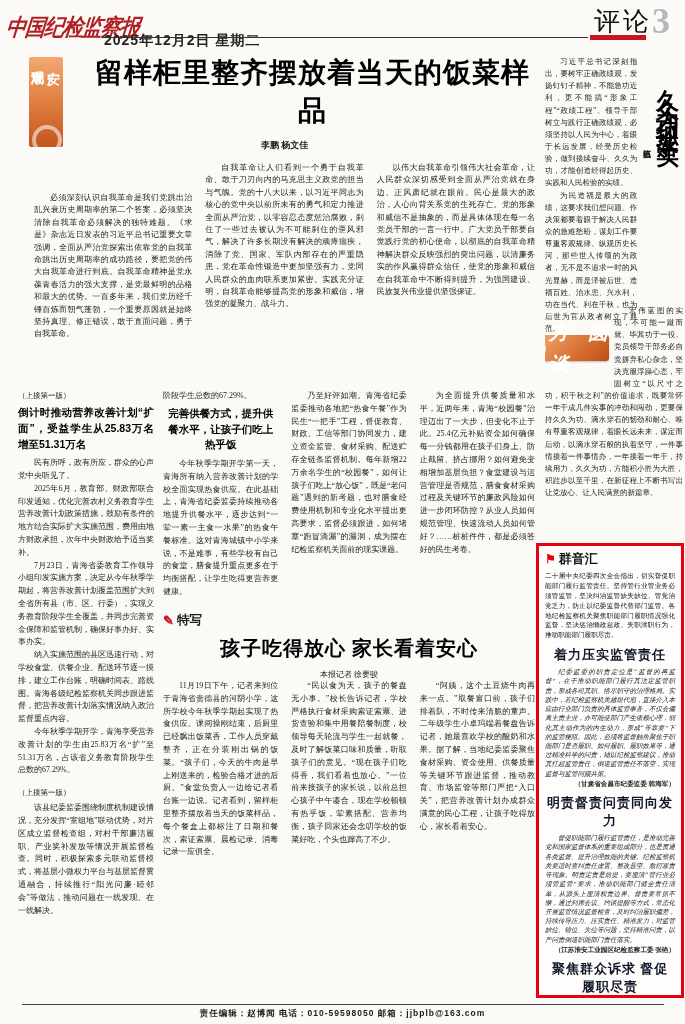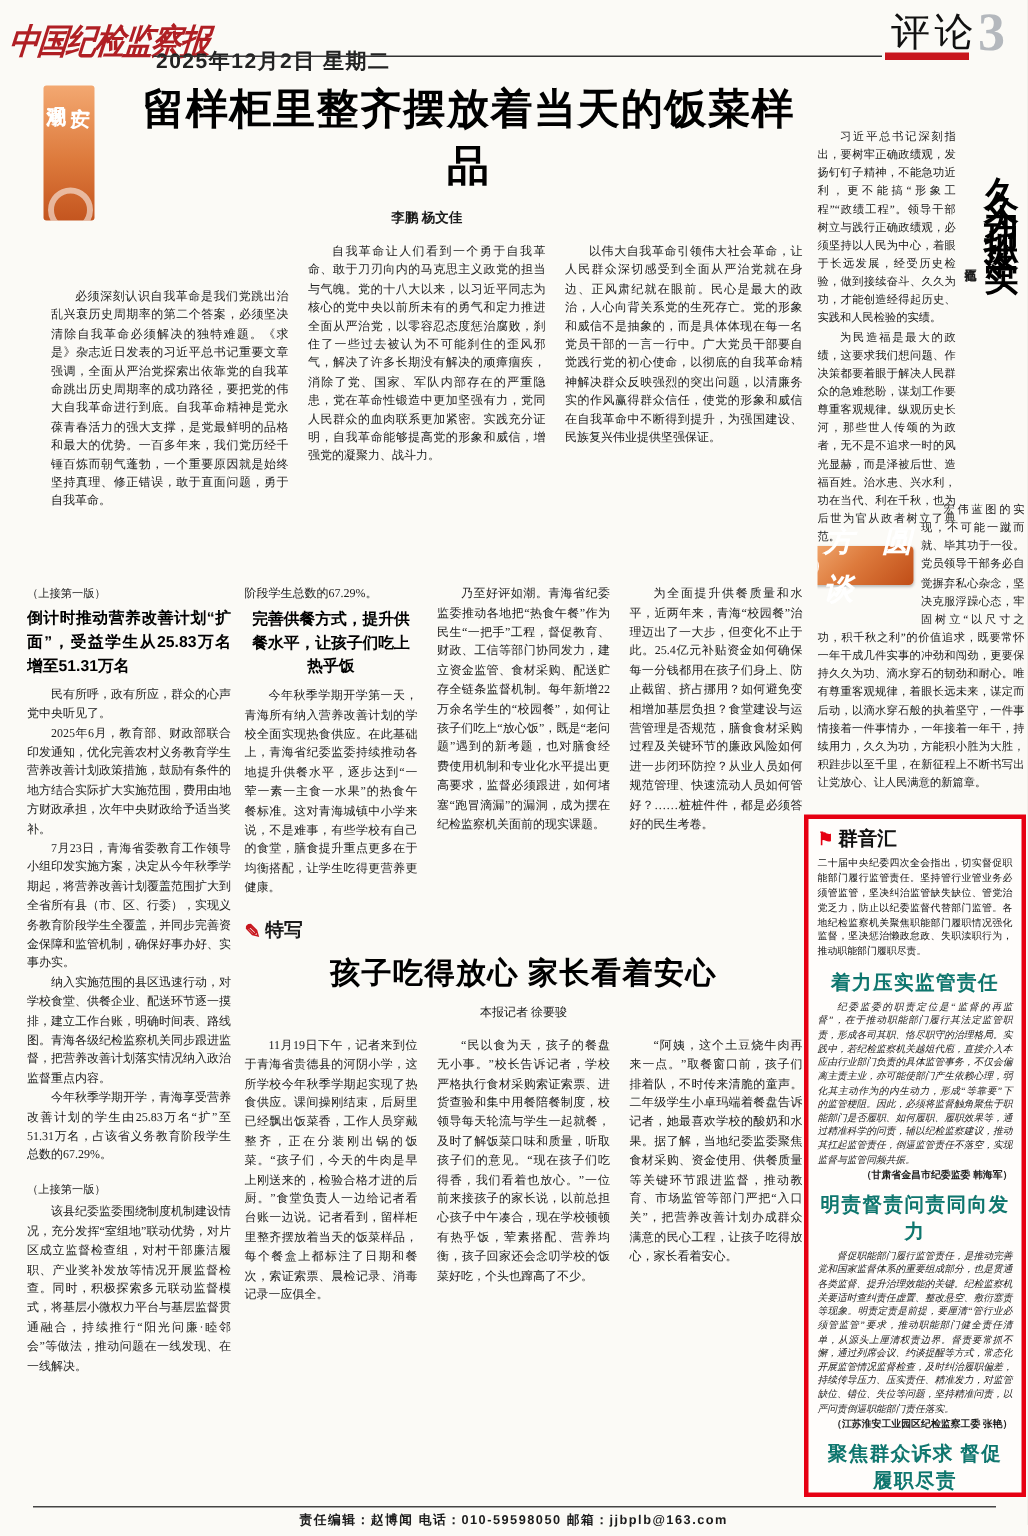--- a/index.html
+++ b/index.html
@@ -41,21 +41,21 @@
   
   .main-article { position:absolute; left:34px; top:54px; width:501px; height:334px; overflow:hidden; }
   .main-headline { padding-left:56px; text-align:center; font-size:28px; font-weight:900; letter-spacing:1px; color:#000; }
   .main-byline { text-align:center; font-size:9px; font-weight:bold; margin-top:9px; }
   .main-cols { display:flex; gap:13px; margin-top:10px; }
   .main-cols .mcol { flex:1; font-size:8px; line-height:1.55; text-align:justify; color:#222; }
   .mcol p, .bodytext p { text-indent:2em; }
   .mcol-1 { padding-top:30px; }
 
   
-  .right-article { position:absolute; left:545px; top:56px; width:138px; height:482px; overflow:hidden;margin-top:29px; }
+  .right-article { position:absolute; left:545px; top:56px; width:138px; height:482px; overflow:hidden; }
   .ra-top { display:flex; height:244px; }
   .ra-body-top { width:94px; font-size:7.5px; line-height:1.62; text-align:justify; }
   .ra-author { writing-mode:vertical-rl; text-orientation:upright; font-size:8px; font-weight:bold; padding-top:88px; width:12px; margin-left:2px; }
   .ra-title { writing-mode:vertical-rl; text-orientation:upright; font-size:23px; font-weight:900; letter-spacing:9px; margin-left:1px; padding-top:14px; color:#000; }
   .ra-body-bottom { margin-top:5px; font-size:7.5px; line-height:1.62; text-align:justify; }
   .fyt-float { float:left; width:78px; height:42px; margin:30px 5px 2px -14px; position:relative; }
   .fyt-badge {
     width:78px; height:26px; border-radius:3px;
     background:linear-gradient(135deg,#f5b27a 0%,#dd7a3c 50%,#c04d17 100%);
     display:flex; align-items:center; justify-content:center; gap:3px;
@@ -79,30 +79,30 @@
 
   
   .feature { position:absolute; left:163px; top:612px; width:372px; height:384px; overflow:hidden; }
   .feature-top { display:flex; gap:10px; }
   .feature-minicol { width:88px; font-size:8px; line-height:1.6; text-align:justify; }
   .feature-head { flex:1; }
   .feature-badge { display:flex; align-items:center; gap:3px; font-size:12.5px; font-weight:bold; }
   .feature-badge .glyph { color:#c8161d; font-size:13px; }
   .feature-headline { font-size:20px; font-weight:900; text-align:center; letter-spacing:1px; margin-top:6px; color:#000; white-space:nowrap; }
   .feature-byline { text-align:center; font-size:8px; margin-top:7px; }
-  .feature-cols { display:flex; gap:13px; margin-top:11px; }
+  .feature-cols { display:flex; gap:13px; margin-top:0; }
   .feature-cols .fcol { flex:1; font-size:8px; line-height:1.6; text-align:justify; }
 
   
   .qyh { position:absolute; left:536px; top:543px; width:148px; height:455px;
     border:3px solid #e60012; background:#fffdfb; padding:4px 6px 3px; overflow:hidden; }
   .qyh-header { display:flex; align-items:center; gap:3px; font-size:13px; font-weight:bold; color:#111; }
   .qyh-flag { color:#e60012; font-size:12px; }
   .qyh-intro { margin-top:3px; font-family:"Liberation Sans","DejaVu Sans",sans-serif; font-size:6.6px; line-height:1.5; text-align:justify; color:#111; }
-  .qyh-subhead { text-align:center; font-size:13px; font-weight:900; letter-spacing:1px; margin:6px 0 3px; color:#0f766e; }
+  .qyh-subhead { text-align:center; font-size:13px; font-weight:900; letter-spacing:1px; margin:6px 0 3px; color:#0f172a; }
   .qyh-body { font-size:6.5px; line-height:1.42; text-align:justify; font-style:italic; color:#222; }
   .qyh-body p { text-indent:2em; }
   .qyh-attr { text-align:right; font-size:6.6px; font-weight:bold; margin-top:1px; font-style:normal; }
 
   
   .footer-rule { position:absolute; left:22px; top:1004px; width:642px; border-top:1px solid #444; }
   .footer-text { position:absolute; top:1008px; left:0; width:100%; text-align:center;
     font-size:8.5px; font-weight:bold; letter-spacing:1px; font-family:"Liberation Sans",sans-serif; }
 </style>
 </head>

